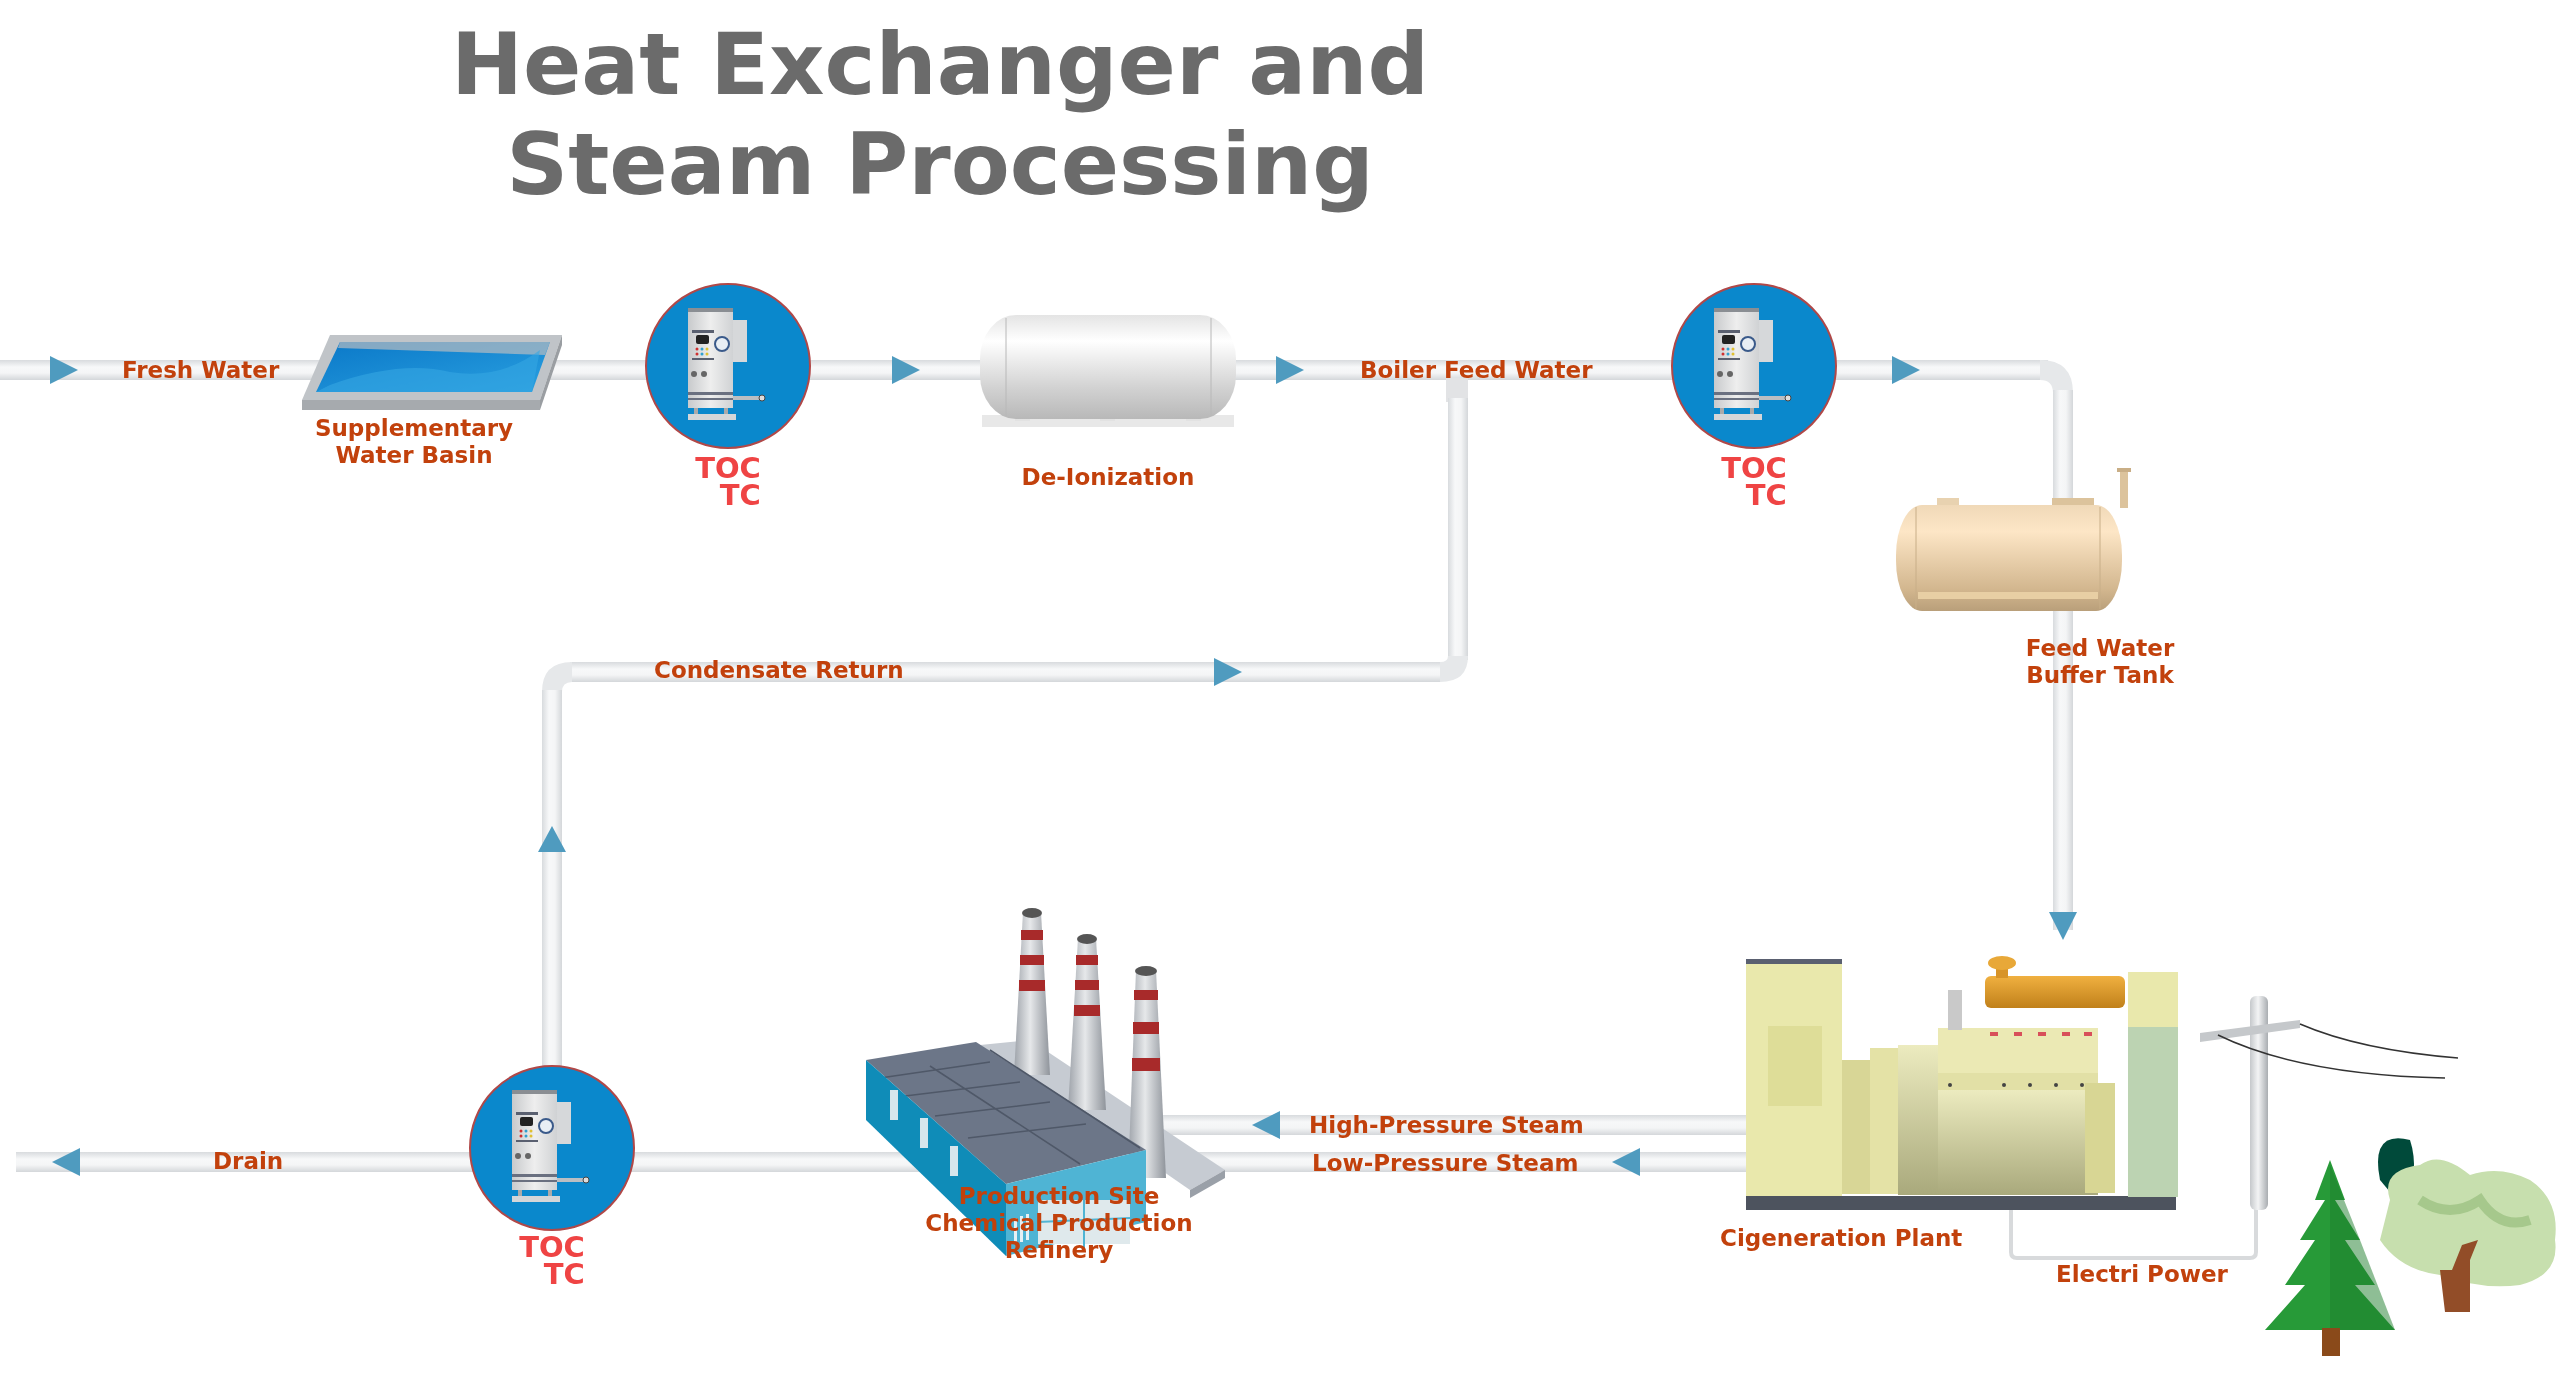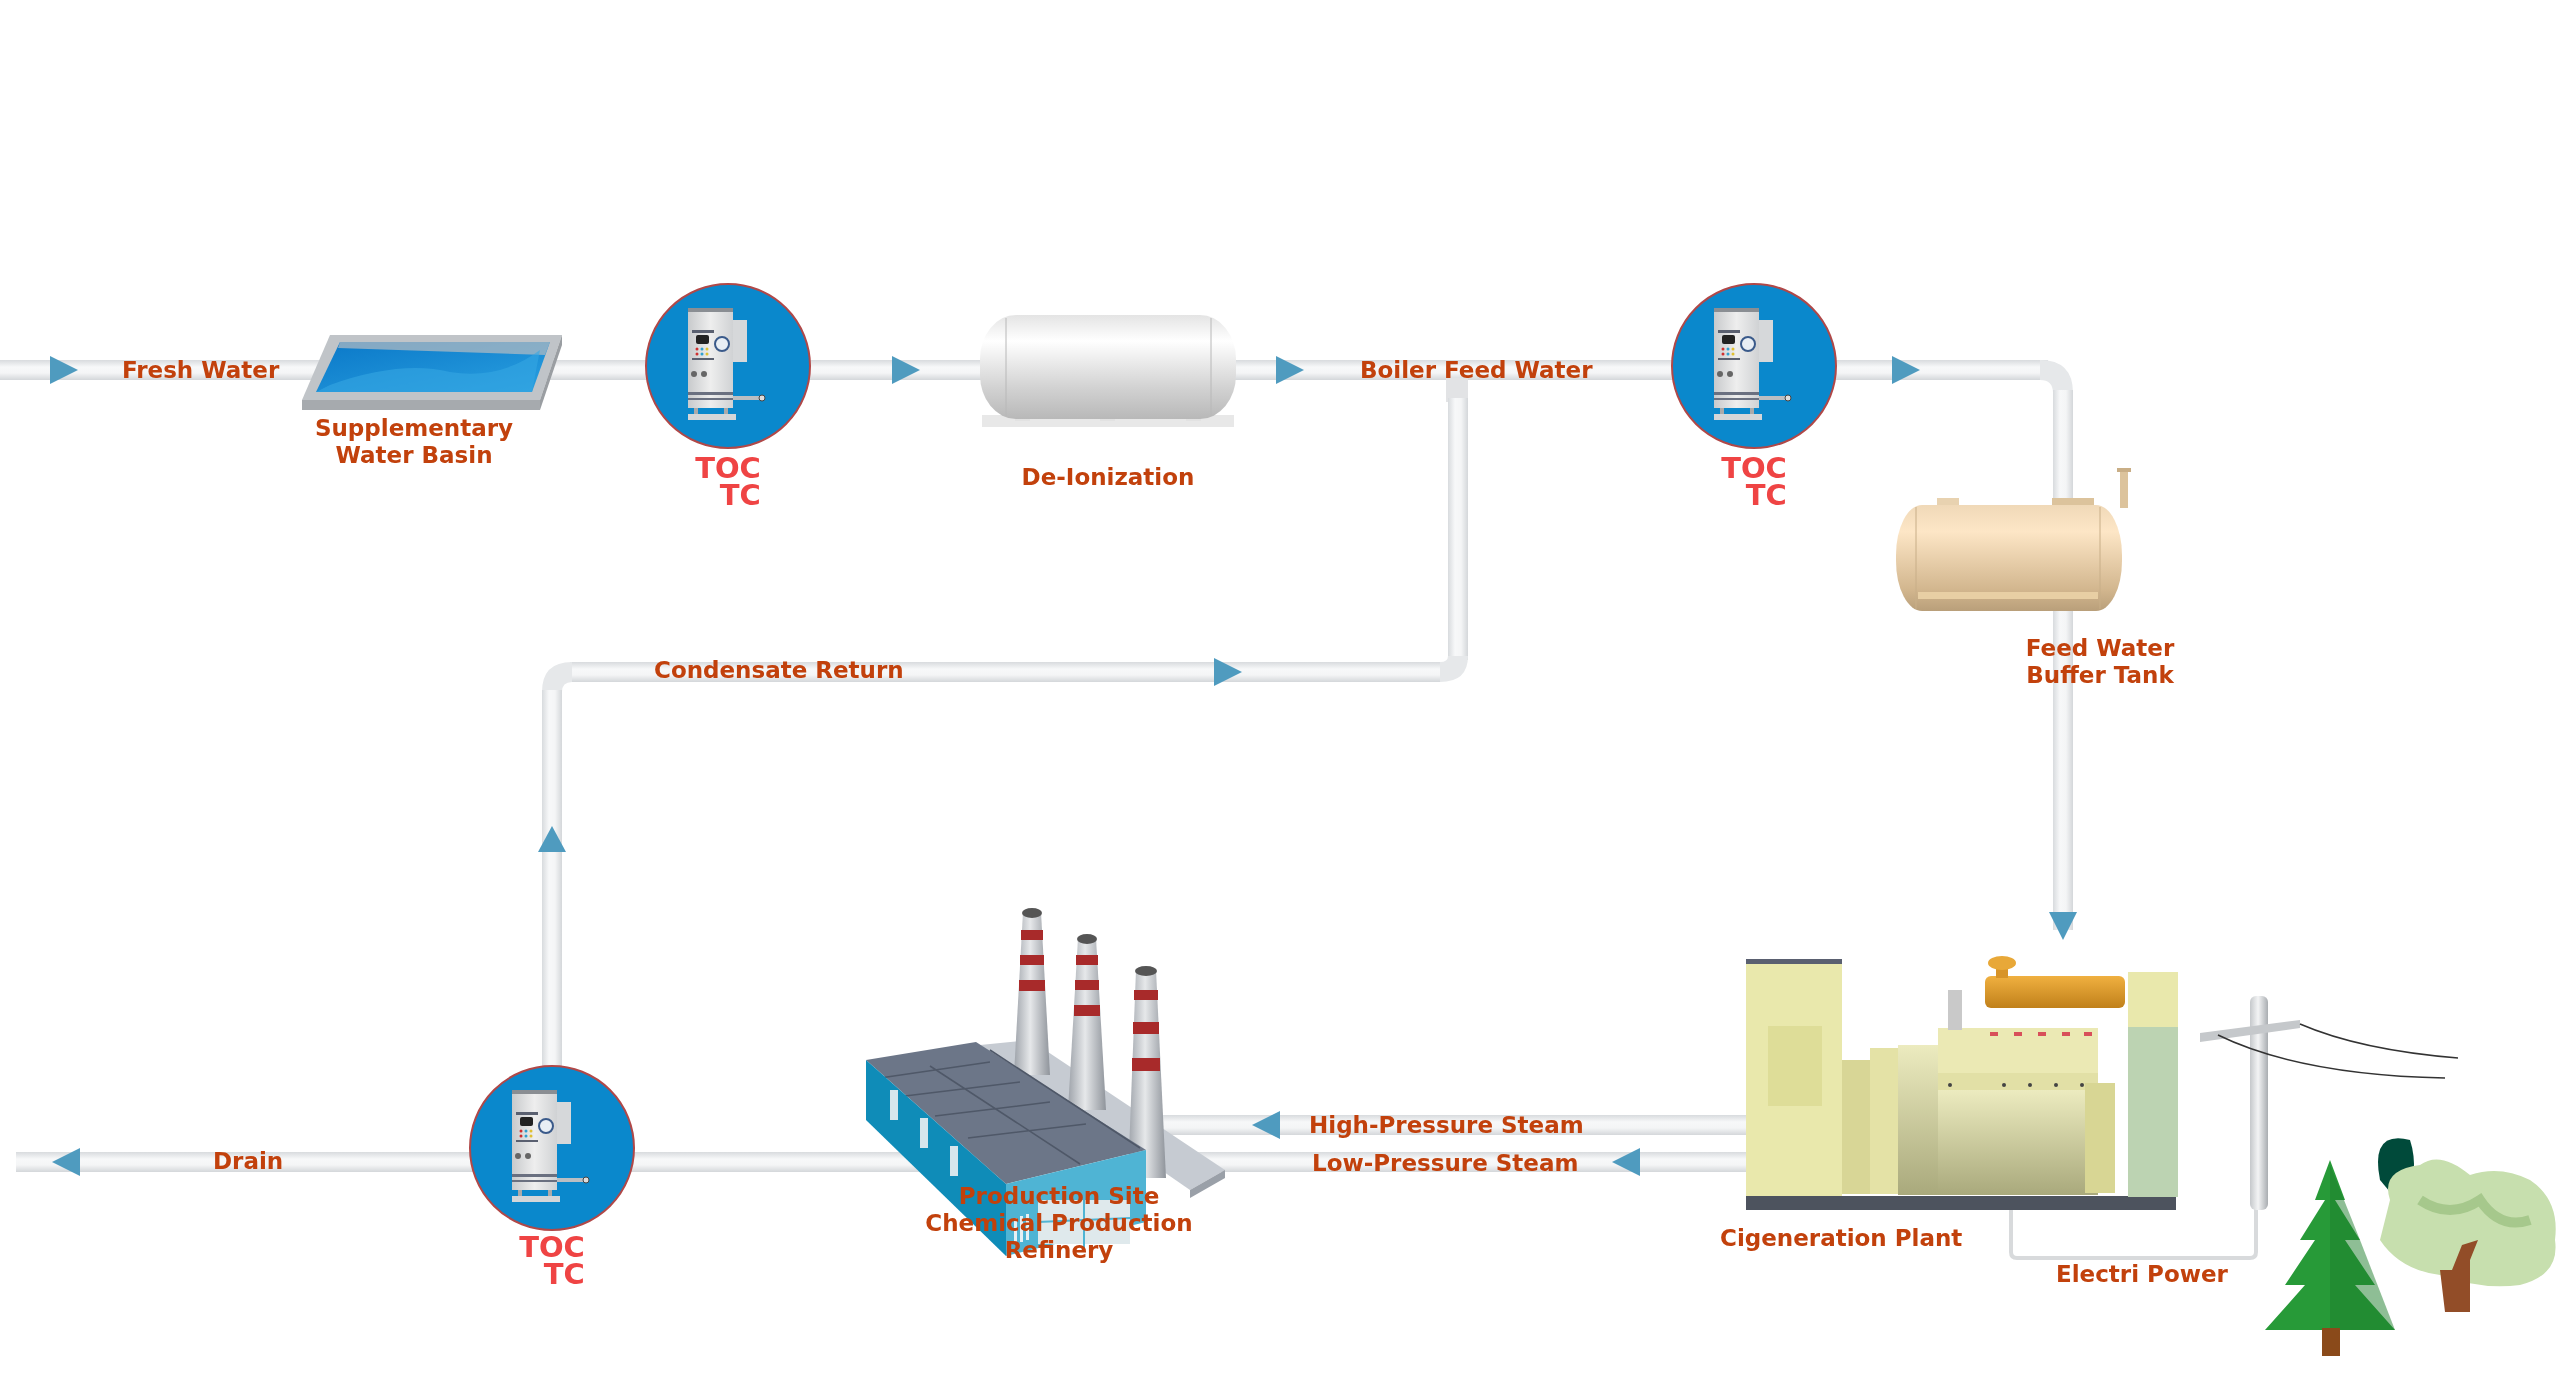--- a/index.html
+++ b/index.html
@@ -13,20 +13,22 @@
     .lbl.c { text-align: center; transform: translateX(-50%); }
     .toc { position: absolute; font-family: "DejaVu Sans", sans-serif; font-weight: bold;
            font-size: 29px; color: #ef4444; text-align: right; line-height: 27px;
            transform: translateX(-50%); }
     svg.stage { position: absolute; left: 0; top: 0; }
   </style>
 </head>
 <body>
 
 <div class="title">
+  <div>Heat Exchanger and</div>
+  <div>Steam Processing</div>
 </div>
 
 <svg class="stage" width="2560" height="1392" viewBox="0 0 2560 1392">
   <defs>
     <linearGradient id="pipeH" x1="0" y1="0" x2="0" y2="1">
       <stop offset="0" stop-color="#d8dbde"></stop>
       <stop offset="0.35" stop-color="#f7f8f9"></stop>
       <stop offset="0.65" stop-color="#f4f5f6"></stop>
       <stop offset="1" stop-color="#d4d7da"></stop>
     </linearGradient>

